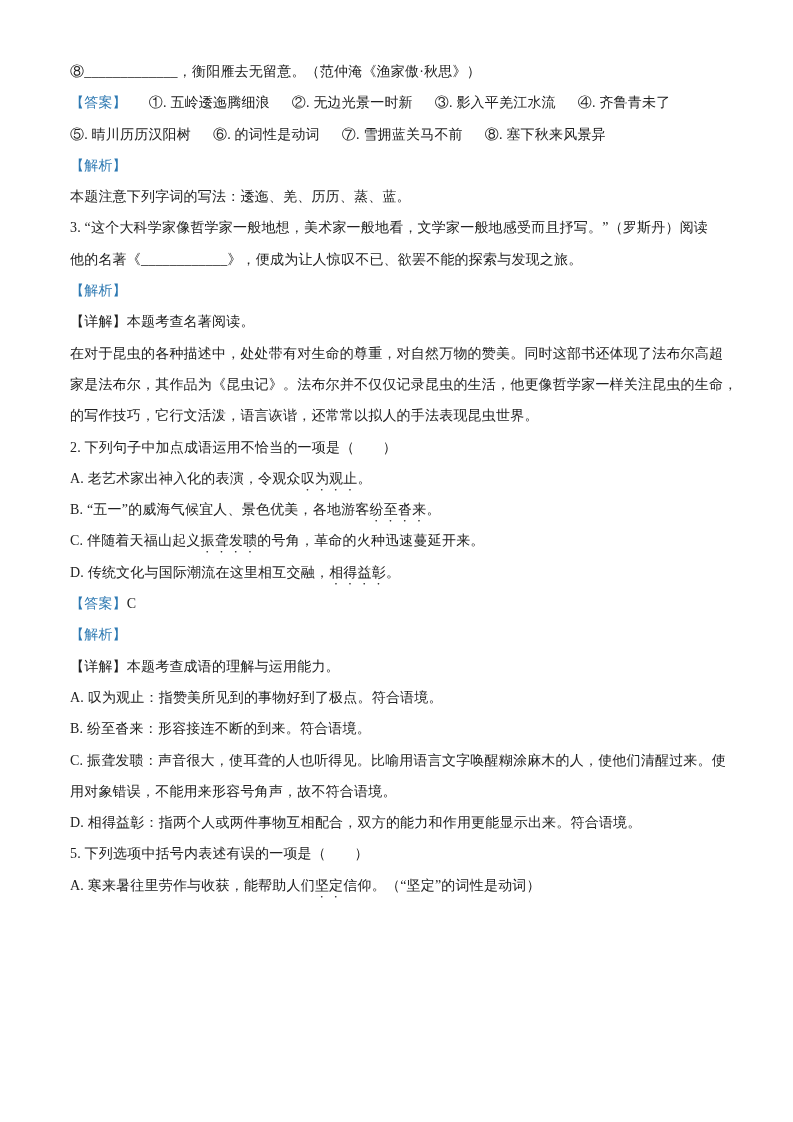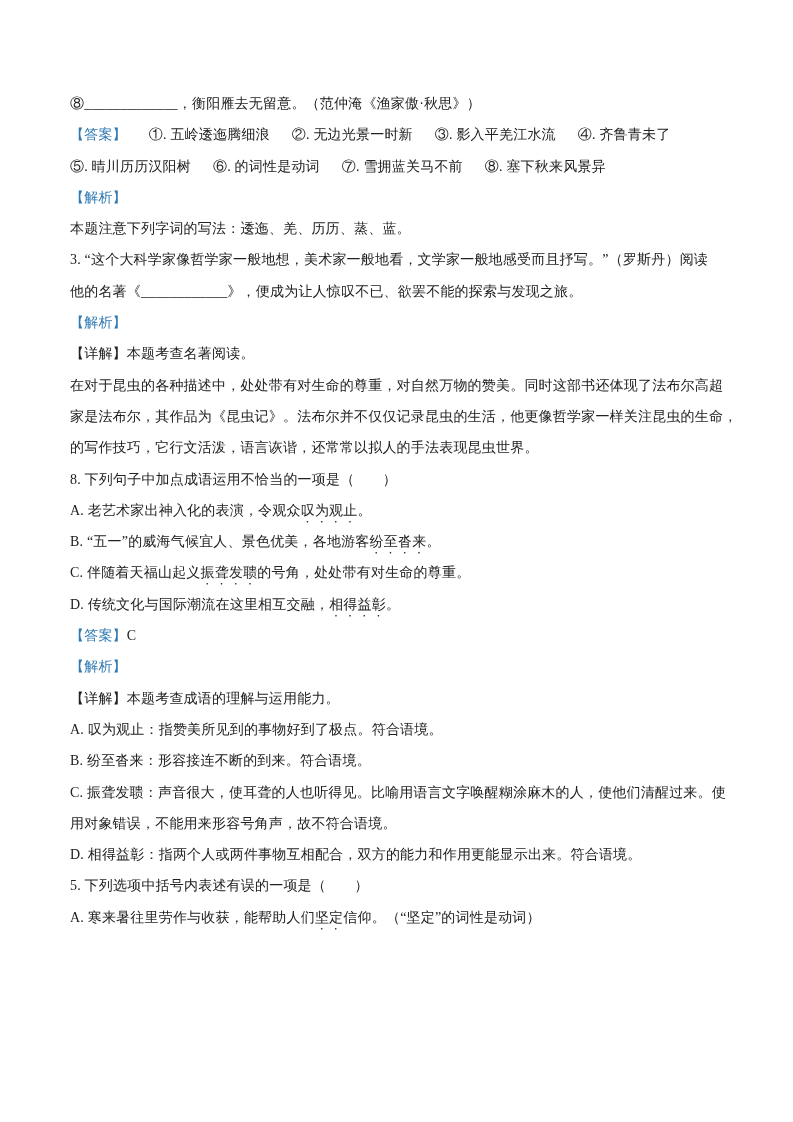--- a/index.html
+++ b/index.html
@@ -8,21 +8,21 @@
   }
   html,body{margin:0;padding:0;background:#ffffff;}
   body{width:793px;height:1122px;overflow:hidden;}
   .page{
     box-sizing:border-box;
     width:793px;height:1122px;
     background:#ffffff;
     padding:56px 62px 0 70px;
     font-family:"Liberation Serif","DejaVu Serif",serif;
   }
-  .doc{width:100%;margin-top:32px;}
+  .doc{width:100%;}
   .line{
     height:31.3px;
     line-height:31.3px;
     font-size:14px;
     letter-spacing:0.2px;
     color:var(--text-color);
     white-space:nowrap;
   }
   .line span{display:inline;}
   .blue{color:var(--accent-blue);}
@@ -44,24 +44,24 @@
       <div class="line"><span>⑤. 晴川历历汉阳树</span><span class="gap">⑥. 的词性是动词</span><span class="gap">⑦. 雪拥蓝关马不前</span><span class="gap">⑧. 塞下秋来风景异</span></div>
       <div class="line"><span class="blue">【解析】</span></div>
       <div class="line"><span>本题注意下列字词的写法：逶迤、羌、历历、蒸、蓝。</span></div>
       <div class="line"><span>3. “这个大科学家像哲学家一般地想，美术家一般地看，文学家一般地感受而且抒写。”（罗斯丹）阅读</span></div>
       <div class="line"><span>他的名著《____________》，便成为让人惊叹不已、欲罢不能的探索与发现之旅。</span></div>
       <div class="line"><span class="blue">【解析】</span></div>
       <div class="line"><span>【详解】</span><span>本题考查名著阅读。</span></div>
       <div class="line"><span>在对于昆虫的各种描述中，处处带有对生命的尊重，对自然万物的赞美。同时这部书还体现了法布尔高超</span></div>
       <div class="line"><span>家是法布尔，其作品为《昆虫记》。法布尔并不仅仅记录昆虫的生活，他更像哲学家一样关注昆虫的生命，</span></div>
       <div class="line"><span>的写作技巧，它行文活泼，语言诙谐，还常常以拟人的手法表现昆虫世界。</span></div>
-      <div class="line"><span>8. 下列句子中加点成语运用不恰当的一项是（　　）</span></div>
+      <div class="line"><span>2. 下列句子中加点成语运用不恰当的一项是（　　）</span></div>
       <div class="line"><span>A. 老艺术家出神入化的表演，令观众</span><span class="emdot">叹为观止</span><span>。</span></div>
       <div class="line"><span>B. “五一”的威海气候宜人、景色优美，各地游客</span><span class="emdot">纷至沓来</span><span>。</span></div>
-      <div class="line"><span>C. 伴随着天福山起义</span><span class="emdot">振聋发聩</span><span>的号角，处处带有对生命的尊重。</span></div>
+      <div class="line"><span>C. 伴随着天福山起义</span><span class="emdot">振聋发聩</span><span>的号角，革命的火种迅速蔓延开来。</span></div>
       <div class="line"><span>D. 传统文化与国际潮流在这里相互交融，</span><span class="emdot">相得益彰</span><span>。</span></div>
       <div class="line"><span class="blue">【答案】</span><span>C</span></div>
       <div class="line"><span class="blue">【解析】</span></div>
       <div class="line"><span>【详解】</span><span>本题考查成语的理解与运用能力。</span></div>
       <div class="line"><span>A. 叹为观止：指赞美所见到的事物好到了极点。符合语境。</span></div>
       <div class="line"><span>B. 纷至沓来：形容接连不断的到来。符合语境。</span></div>
       <div class="line"><span>C. 振聋发聩：声音很大，使耳聋的人也听得见。比喻用语言文字唤醒糊涂麻木的人，使他们清醒过来。使</span></div>
       <div class="line"><span>用对象错误，不能用来形容号角声，故不符合语境。</span></div>
       <div class="line"><span>D. 相得益彰：指两个人或两件事物互相配合，双方的能力和作用更能显示出来。符合语境。</span></div>
       <div class="line"><span>5. 下列选项中括号内表述有误的一项是（　　）</span></div>

